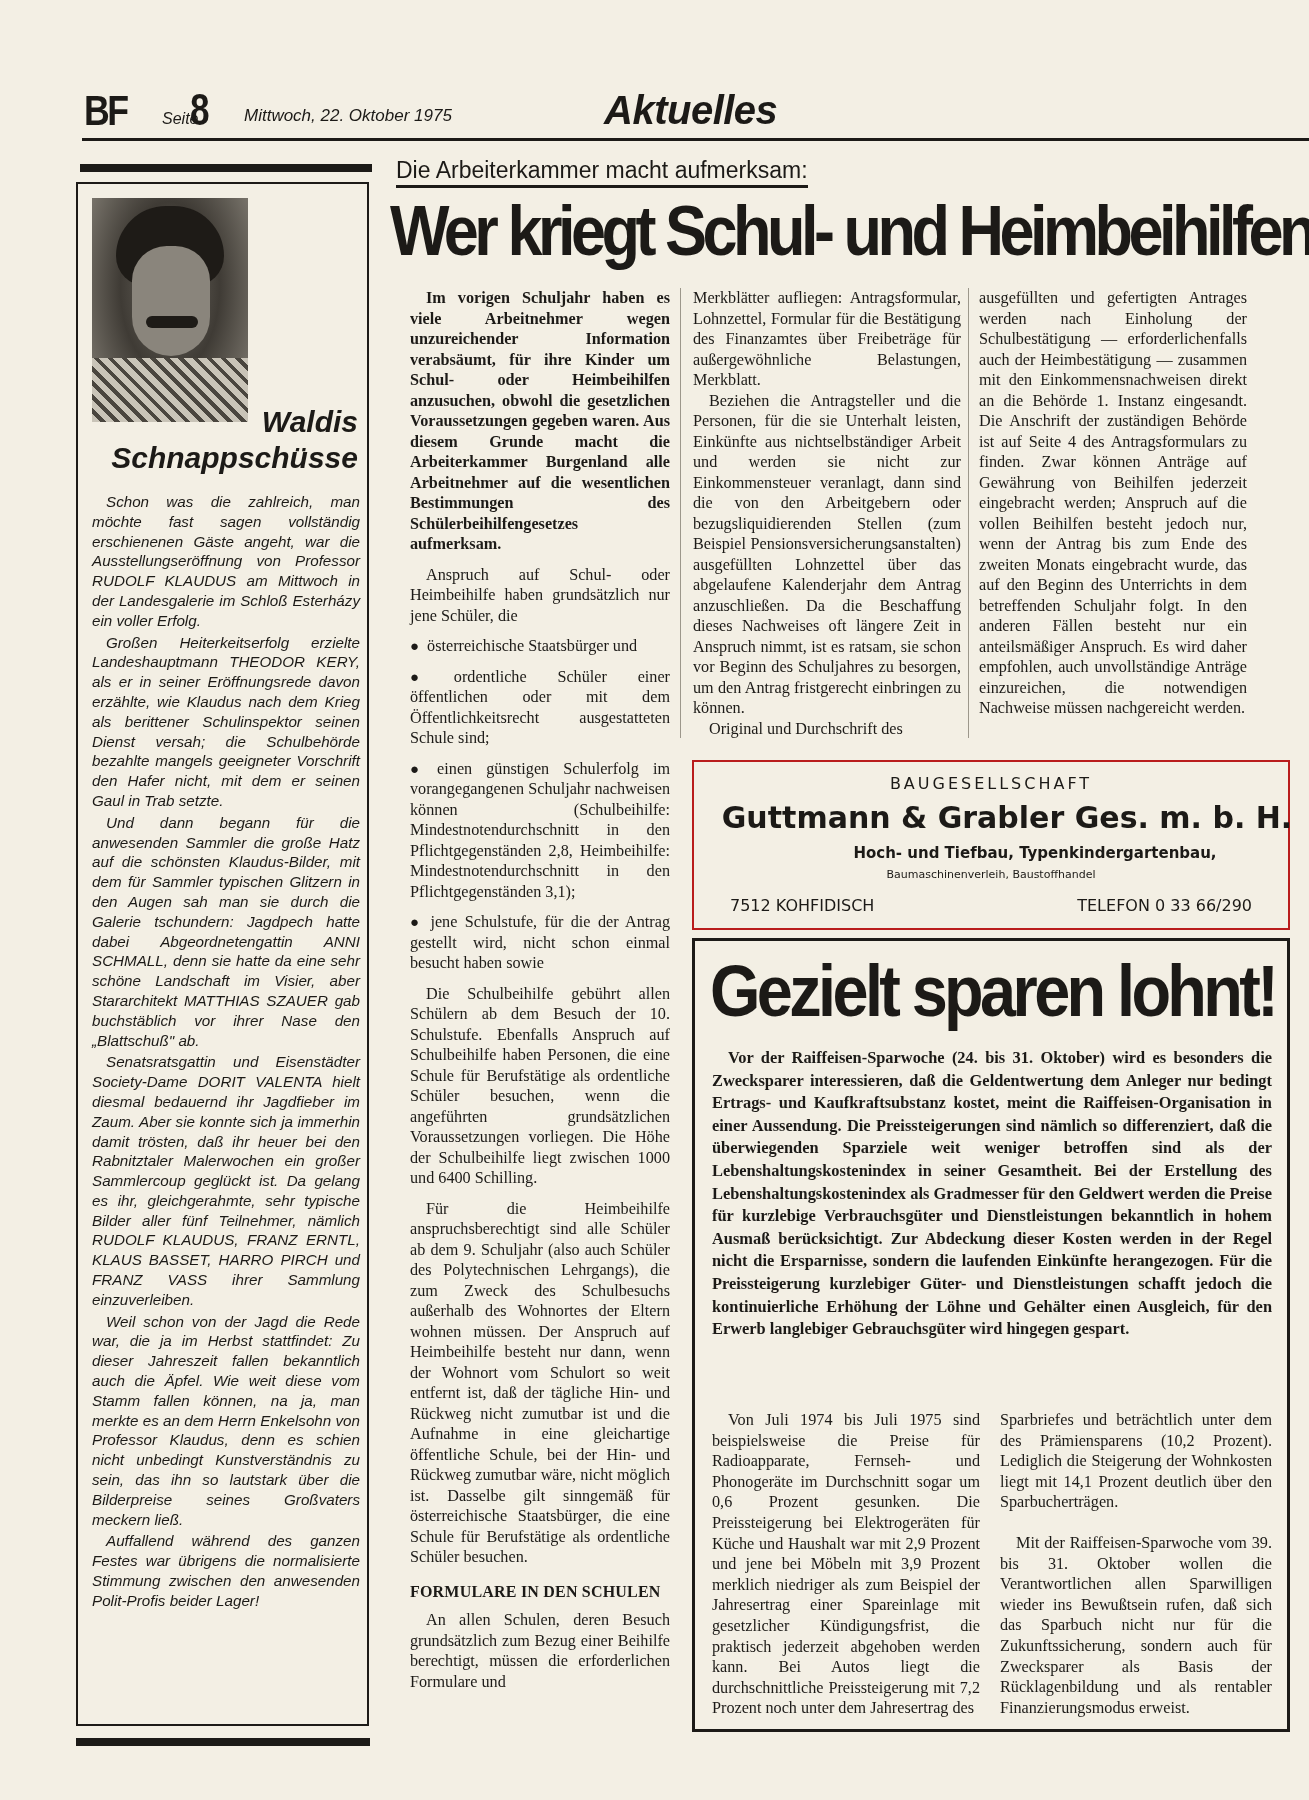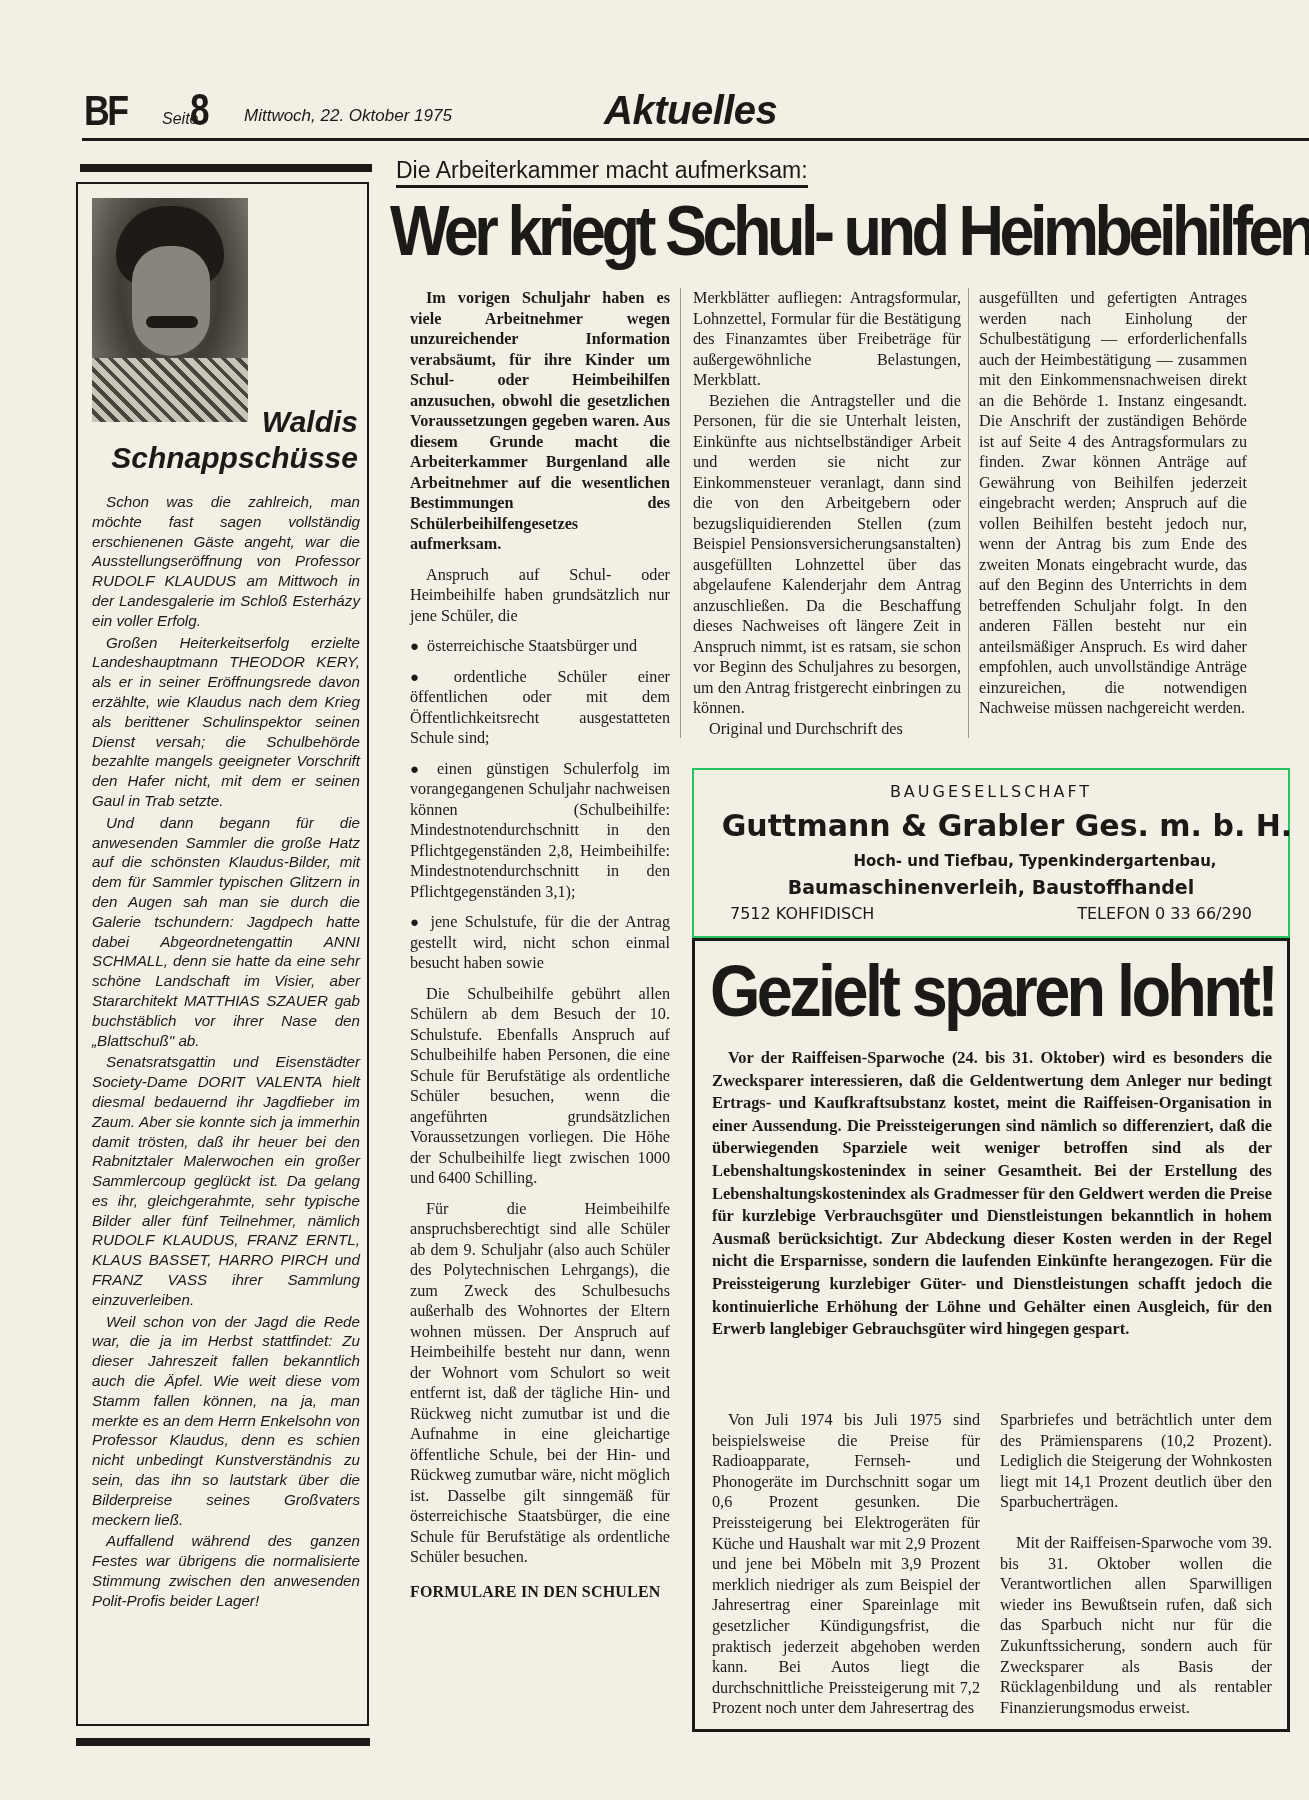--- a/index.html
+++ b/index.html
@@ -44,25 +44,25 @@
   .col p.noind { text-indent: 0; }
   .col .bold { font-weight: bold; }
   .col .bullet::before { content: "\25CF"; font-size: 15px; margin-right: 8px; }
   .col h4 { font-size: 16px; margin: 14px 0 8px 0; font-weight: bold; letter-spacing: 0.2px; }
   .col1 { left: 410px; top: 288px; width: 260px; }
   .col2 { left: 693px; top: 288px; width: 268px; }
   .col3 { left: 979px; top: 288px; width: 268px; }
   .col-rule { width: 1px; background: #9c978b; }
 
   
-  .ad { left: 692px; top: 760px; width: 598px; height: 170px; border: 2px solid #22c55e; box-sizing: border-box; font-family: "DejaVu Sans", sans-serif; margin-top: 8px; }
+  .ad { left: 692px; top: 760px; width: 598px; height: 170px; border: 2px solid #b91c1c; box-sizing: border-box; font-family: "DejaVu Sans", sans-serif; }
   .ad .tag { position:absolute; left: 0; width: 100%; top: 12px; text-align: center; font-size: 16px; letter-spacing: 3px; }
   .ad .name { position:absolute; left: 16px; width: 100%; top: 38px; text-align: center; font-size: 30px; font-weight: bold; }
   .ad .line1 { position:absolute; left: 0; width: 100%; top: 82px; text-align: center; font-size: 15px; font-weight: bold; padding-left: 44px; }
-  .ad .line2 { position:absolute; left: 0; width: 100%; top: 106px; text-align: center; font-size: 19px; font-weight: bold; }
+  .ad .line2 { position:absolute; left: 0; width: 100%; top: 106px; text-align: center; font-size: 11px; font-weight: normal; }
   .ad .place { position:absolute; left: 36px; top: 134px; font-size: 16px; }
   .ad .phone { position:absolute; right: 36px; top: 134px; font-size: 16px; }
 
   
   .sav { left: 692px; top: 938px; width: 598px; height: 794px; border: 3px solid #1c1a17; box-sizing: border-box; }
   .sav-head { left: 710px; top: 955px; font-family: "Liberation Sans", sans-serif; font-weight: 900; font-size: 72px; letter-spacing: -4px; transform: scaleX(0.9); transform-origin: left; line-height: 1; white-space: nowrap; }
   .sav-lead { left: 712px; top: 1047px; width: 560px; font-weight: bold; font-size: 16.4px; line-height: 22.6px; text-align: justify; }
   .sav-lead p { margin: 0; text-indent: 16px; }
   .sav-c1 { left: 712px; top: 1410px; width: 268px; font-size: 16.2px; line-height: 20.6px; text-align: justify; }
   .sav-c2 { left: 1000px; top: 1410px; width: 272px; font-size: 16.2px; line-height: 20.6px; text-align: justify; }
@@ -108,20 +108,21 @@
 <div class="abs col col1">
   <p class="bold">Im vorigen Schuljahr haben es viele Arbeitnehmer wegen unzureichender Information verabsäumt, für ihre Kinder um Schul- oder Heimbeihilfen anzusuchen, obwohl die gesetzlichen Voraussetzungen gegeben waren. Aus diesem Grunde macht die Arbeiterkammer Burgenland alle Arbeitnehmer auf die wesentlichen Bestimmungen des Schülerbeihilfengesetzes aufmerksam.</p>
   <p>Anspruch auf Schul- oder Heimbeihilfe haben grundsätzlich nur jene Schüler, die</p>
   <p class="noind bullet">österreichische Staatsbürger und</p>
   <p class="noind bullet">ordentliche Schüler einer öffentlichen oder mit dem Öffentlichkeitsrecht ausgestatteten Schule sind;</p>
   <p class="noind bullet">einen günstigen Schulerfolg im vorangegangenen Schuljahr nachweisen können (Schulbeihilfe: Mindestnotendurchschnitt in den Pflichtgegenständen 2,8, Heimbeihilfe: Mindestnotendurchschnitt in den Pflichtgegenständen 3,1);</p>
   <p class="noind bullet">jene Schulstufe, für die der Antrag gestellt wird, nicht schon einmal besucht haben sowie</p>
   <p>Die Schulbeihilfe gebührt allen Schülern ab dem Besuch der 10. Schulstufe. Ebenfalls Anspruch auf Schulbeihilfe haben Personen, die eine Schule für Berufstätige als ordentliche Schüler besuchen, wenn die angeführten grundsätzlichen Voraussetzungen vorliegen. Die Höhe der Schulbeihilfe liegt zwischen 1000 und 6400 Schilling.</p>
   <p>Für die Heimbeihilfe anspruchsberechtigt sind alle Schüler ab dem 9. Schuljahr (also auch Schüler des Polytechnischen Lehrgangs), die zum Zweck des Schulbesuchs außerhalb des Wohnortes der Eltern wohnen müssen. Der Anspruch auf Heimbeihilfe besteht nur dann, wenn der Wohnort vom Schulort so weit entfernt ist, daß der tägliche Hin- und Rückweg nicht zumutbar ist und die Aufnahme in eine gleichartige öffentliche Schule, bei der Hin- und Rückweg zumutbar wäre, nicht möglich ist. Dasselbe gilt sinngemäß für österreichische Staatsbürger, die eine Schule für Berufstätige als ordentliche Schüler besuchen.</p>
   <h4>FORMULARE IN DEN SCHULEN</h4>
+  <p>An allen Schulen, deren Besuch grundsätzlich zum Bezug einer Beihilfe berechtigt, müssen die erforderlichen Formulare und</p>
 </div>
 <div class="abs col-rule" style="left:680px; top:288px; height:450px;"></div>
 <div class="abs col col2">
   <p class="noind" style="margin-bottom:0">Merkblätter aufliegen: Antragsformular, Lohnzettel, Formular für die Bestätigung des Finanzamtes über Freibeträge für außergewöhnliche Belastungen, Merkblatt.</p>
   <p style="margin-bottom:0">Beziehen die Antragsteller und die Personen, für die sie Unterhalt leisten, Einkünfte aus nichtselbständiger Arbeit und werden sie nicht zur Einkommensteuer veranlagt, dann sind die von den Arbeitgebern oder bezugsliquidierenden Stellen (zum Beispiel Pensionsversicherungsanstalten) ausgefüllten Lohnzettel über das abgelaufene Kalenderjahr dem Antrag anzuschließen. Da die Beschaffung dieses Nachweises oft längere Zeit in Anspruch nimmt, ist es ratsam, sie schon vor Beginn des Schuljahres zu besorgen, um den Antrag fristgerecht einbringen zu können.</p>
   <p>Original und Durchschrift des</p>
 </div>
 <div class="abs col-rule" style="left:968px; top:288px; height:450px;"></div>
 <div class="abs col col3">
   <p class="noind">ausgefüllten und gefertigten Antrages werden nach Einholung der Schulbestätigung — erforderlichenfalls auch der Heimbestätigung — zusammen mit den Einkommensnachweisen direkt an die Behörde 1. Instanz eingesandt. Die Anschrift der zuständigen Behörde ist auf Seite 4 des Antragsformulars zu finden. Zwar können Anträge auf Gewährung von Beihilfen jederzeit eingebracht werden; Anspruch auf die vollen Beihilfen besteht jedoch nur, wenn der Antrag bis zum Ende des zweiten Monats eingebracht wurde, das auf den Beginn des Unterrichts in dem betreffenden Schuljahr folgt. In den anderen Fällen besteht nur ein anteilsmäßiger Anspruch. Es wird daher empfohlen, auch unvollständige Anträge einzureichen, die notwendigen Nachweise müssen nachgereicht werden.</p>

